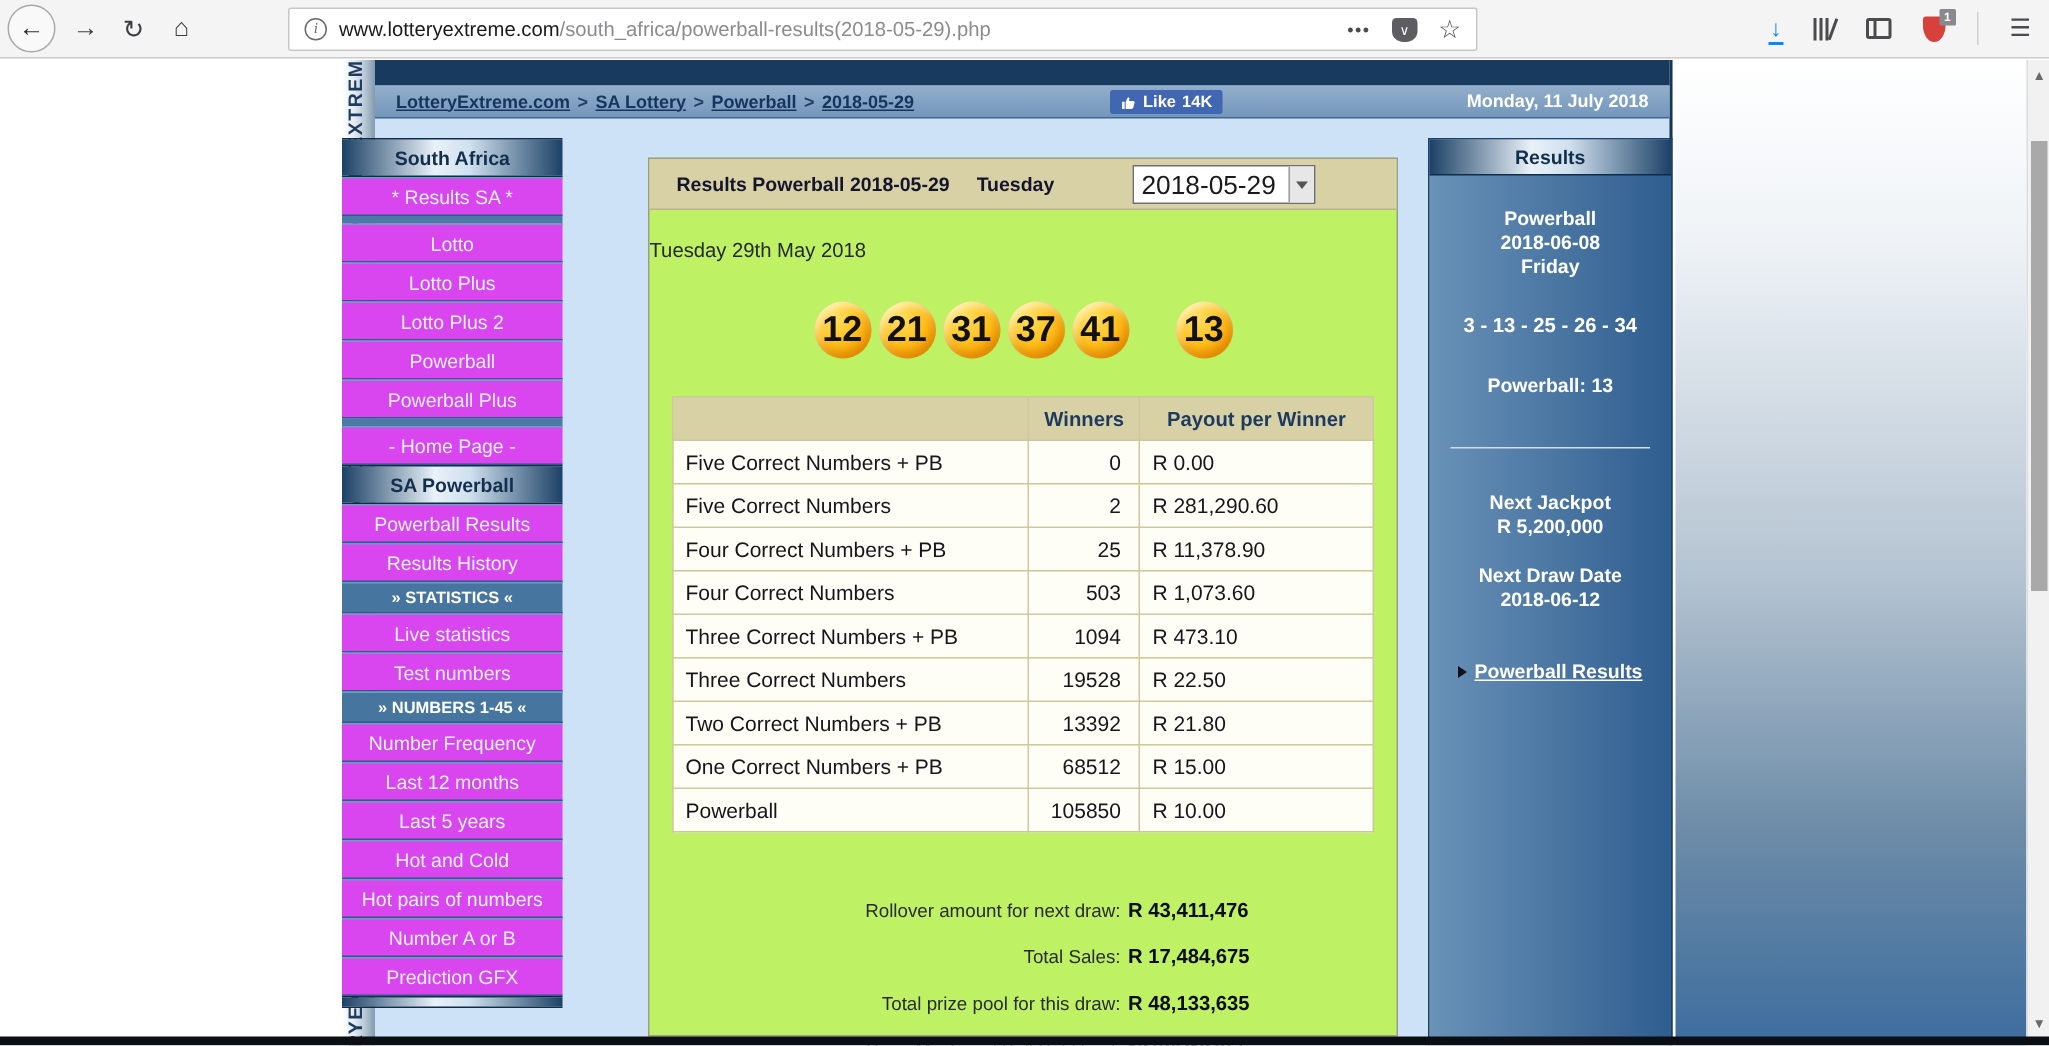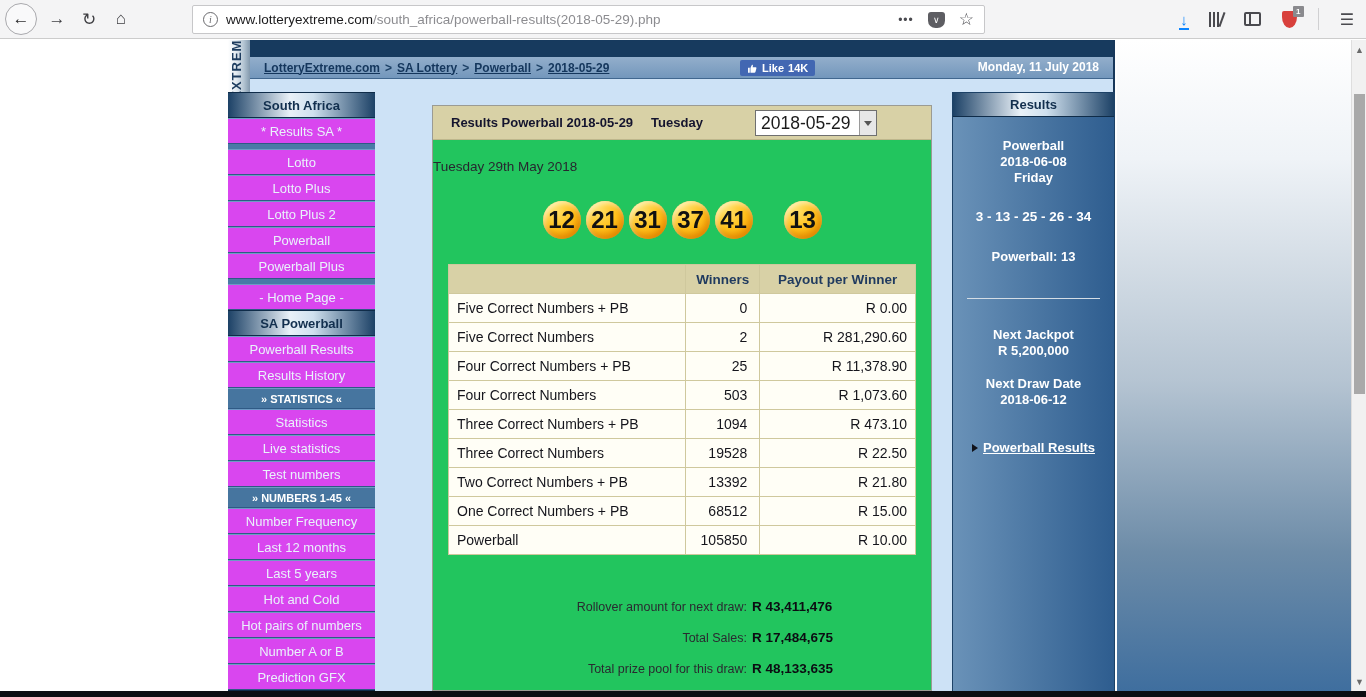--- a/index.html
+++ b/index.html
@@ -77,21 +77,21 @@
                border-top:1px solid #0f2c49; border-bottom:1px solid #0f2c49; }
   .menu .itm { height:26px; background:#d946ef; color:#e9f2fb; font-size:13px; display:flex; align-items:center;
                justify-content:center; border-top:1px solid #6e9cc4; border-bottom:1px solid #2f5a85; cursor:pointer; }
   .menu .lbl { height:21px; background:#46759f; color:#ffffff; font-size:11px; font-weight:bold;
                display:flex; align-items:center; justify-content:center;
                border-top:1px solid #6e9cc4; border-bottom:1px solid #2f5a85; }
   .menu .spc { height:5px; background:#4a7aa6; }
 
   
   .content { position:absolute; left:432px; top:105px; width:500px; height:586px;
-             background:#22c55e; border:1px solid #9b9b93; }
+             background:#bef264; border:1px solid #9b9b93; }
   .cheader { height:34px; background:#d8d1a6; border-bottom:1px solid #bdb68c; display:flex; align-items:center;
              position:relative; padding-left:18px; }
   .ctitle { font-size:13px; font-weight:bold; color:#14142e; }
   .cday { font-size:13px; font-weight:bold; color:#14142e; margin-left:18px; }
   .select { position:absolute; left:322px; top:4px; width:122px; height:26px; background:#ffffff;
             border:1px solid #6f6f6f; font-size:17.5px; color:#1a1a1a; display:flex; align-items:center;
             padding-left:5px; cursor:pointer; }
   .select .arrowbox { position:absolute; right:0; top:0; bottom:0; width:17px; background:#e7e7e7;
                       border-left:1px solid #9a9a9a; display:flex; align-items:center; justify-content:center; }
   .select .arrowbox::after { content:""; width:0; height:0; border-left:4px solid transparent;
@@ -103,21 +103,21 @@
           background:radial-gradient(circle at 35% 28%, #ffdf66 0%, #ffc21e 45%, #f79d00 80%, #ee8f00 100%);
           box-shadow:inset -2px -4px 6px rgba(196,106,0,.45), inset 2px 3px 5px rgba(255,255,220,.75); }
   .ball.pb { margin-left:26px; }
 
   table.payout { border-collapse:collapse; margin:25px auto 0 auto; width:468px; font-size:14px; color:#15151c; }
   table.payout th, table.payout td { border:1px solid #cfc89d; height:29px; padding:0 8px; }
   table.payout thead th { background:#d8d1a6; color:#1f3a5f; font-weight:bold; font-size:13.5px; text-align:center; }
   table.payout td { background:#fffef6; }
   table.payout td.c1 { width:238px; text-align:left; }
   table.payout td.c2 { width:74px; text-align:right; padding-right:12px; }
-  table.payout td.c3 { width:156px; text-align:right; }
+  table.payout td.c3 { width:156px; text-align:left; }
 
   .stats { margin-top:44px; }
   .statline { display:flex; align-items:baseline; justify-content:center; margin-bottom:16px; }
   .statline .sl { width:300px; text-align:right; font-size:12.5px; color:#2a2a30; padding-right:5px; }
   .statline .sv { width:160px; text-align:left; font-size:13.5px; font-weight:bold; color:#0c0c12; }
 
   
   .rpanel { position:absolute; left:952px; top:92px; width:163px; height:605px;
             background:linear-gradient(90deg,#6a92b8,#2e5d8f); border:1px solid #1d4267; border-bottom:none; }
   .rpanel .hdr { height:24px; background:linear-gradient(90deg,#1c4166,#e9f1f8 42%,#cfe0ee 58%,#1c4166);
@@ -214,21 +214,20 @@
     <div class="itm">Lotto Plus</div>
     <div class="itm">Lotto Plus 2</div>
     <div class="itm">Powerball</div>
     <div class="itm">Powerball Plus</div>
     <div class="spc"></div>
     <div class="itm">- Home Page -</div>
     <div class="hdr">SA Powerball</div>
     <div class="itm">Powerball Results</div>
     <div class="itm">Results History</div>
     <div class="lbl">» STATISTICS «</div>
-    <div class="itm">Statistics</div>
     <div class="itm">Live statistics</div>
     <div class="itm">Test numbers</div>
     <div class="lbl">» NUMBERS 1-45 «</div>
     <div class="itm">Number Frequency</div>
     <div class="itm">Last 12 months</div>
     <div class="itm">Last 5 years</div>
     <div class="itm">Hot and Cold</div>
     <div class="itm">Hot pairs of numbers</div>
     <div class="itm">Number A or B</div>
     <div class="itm">Prediction GFX</div>

